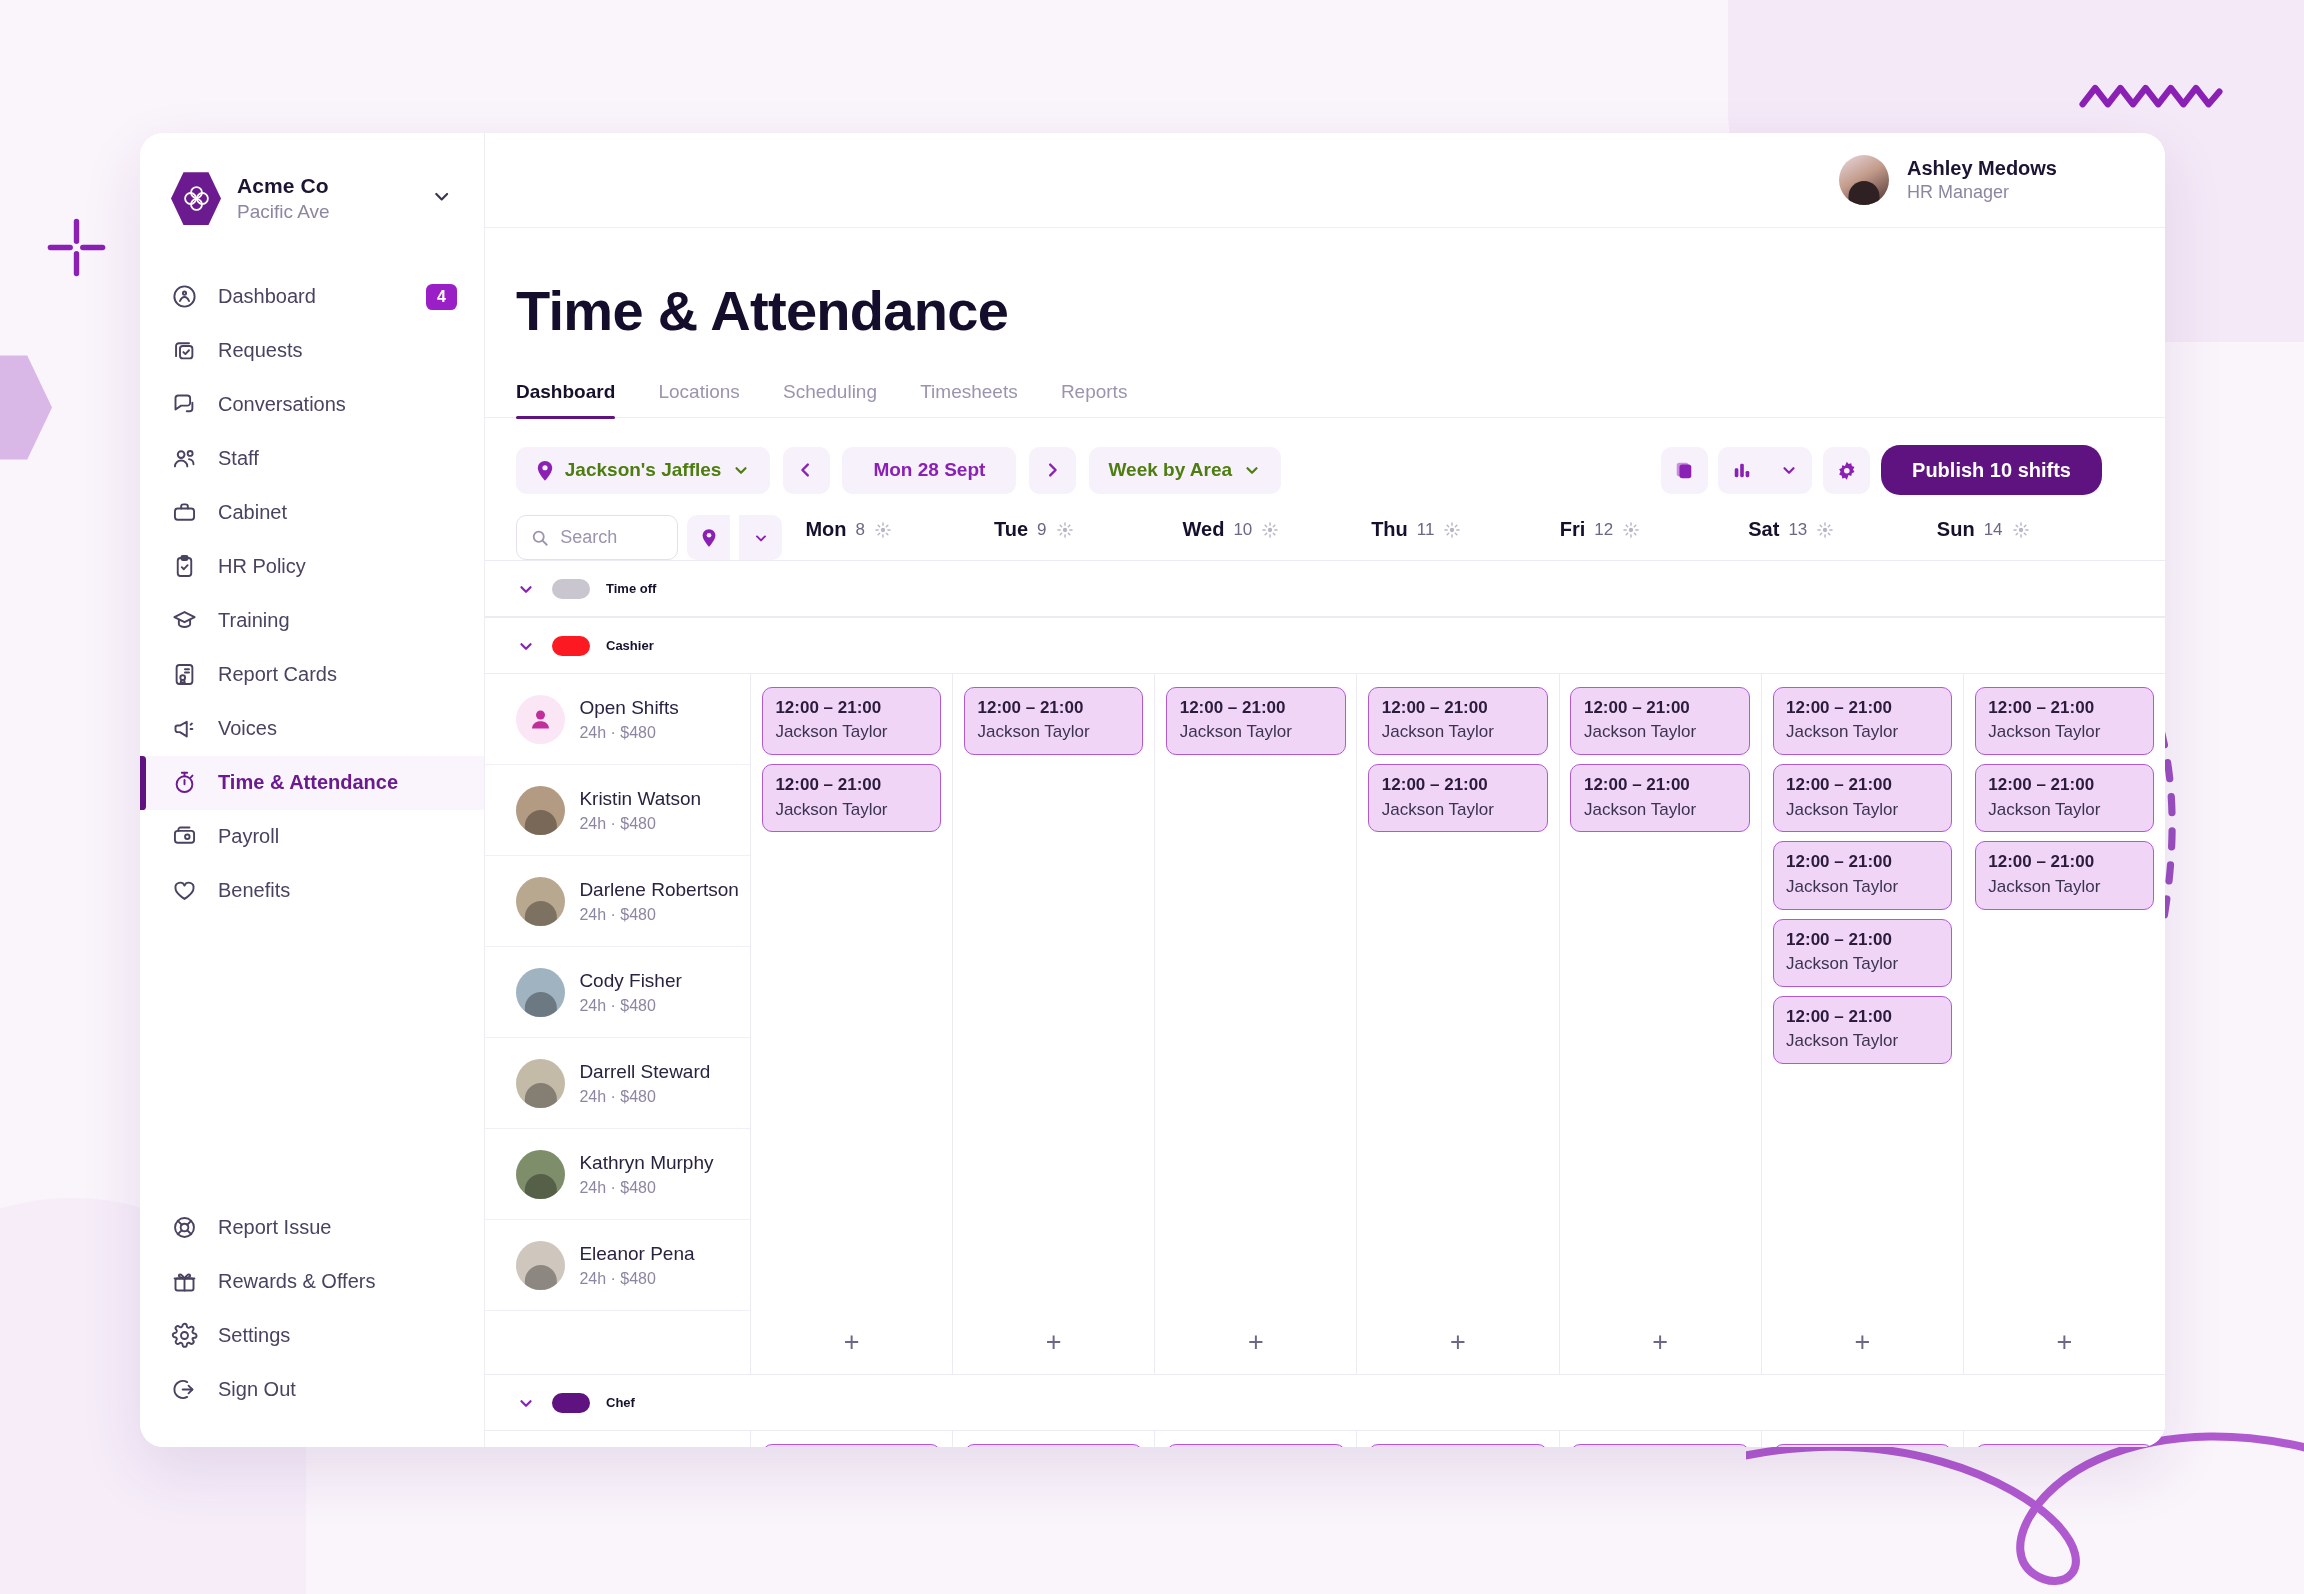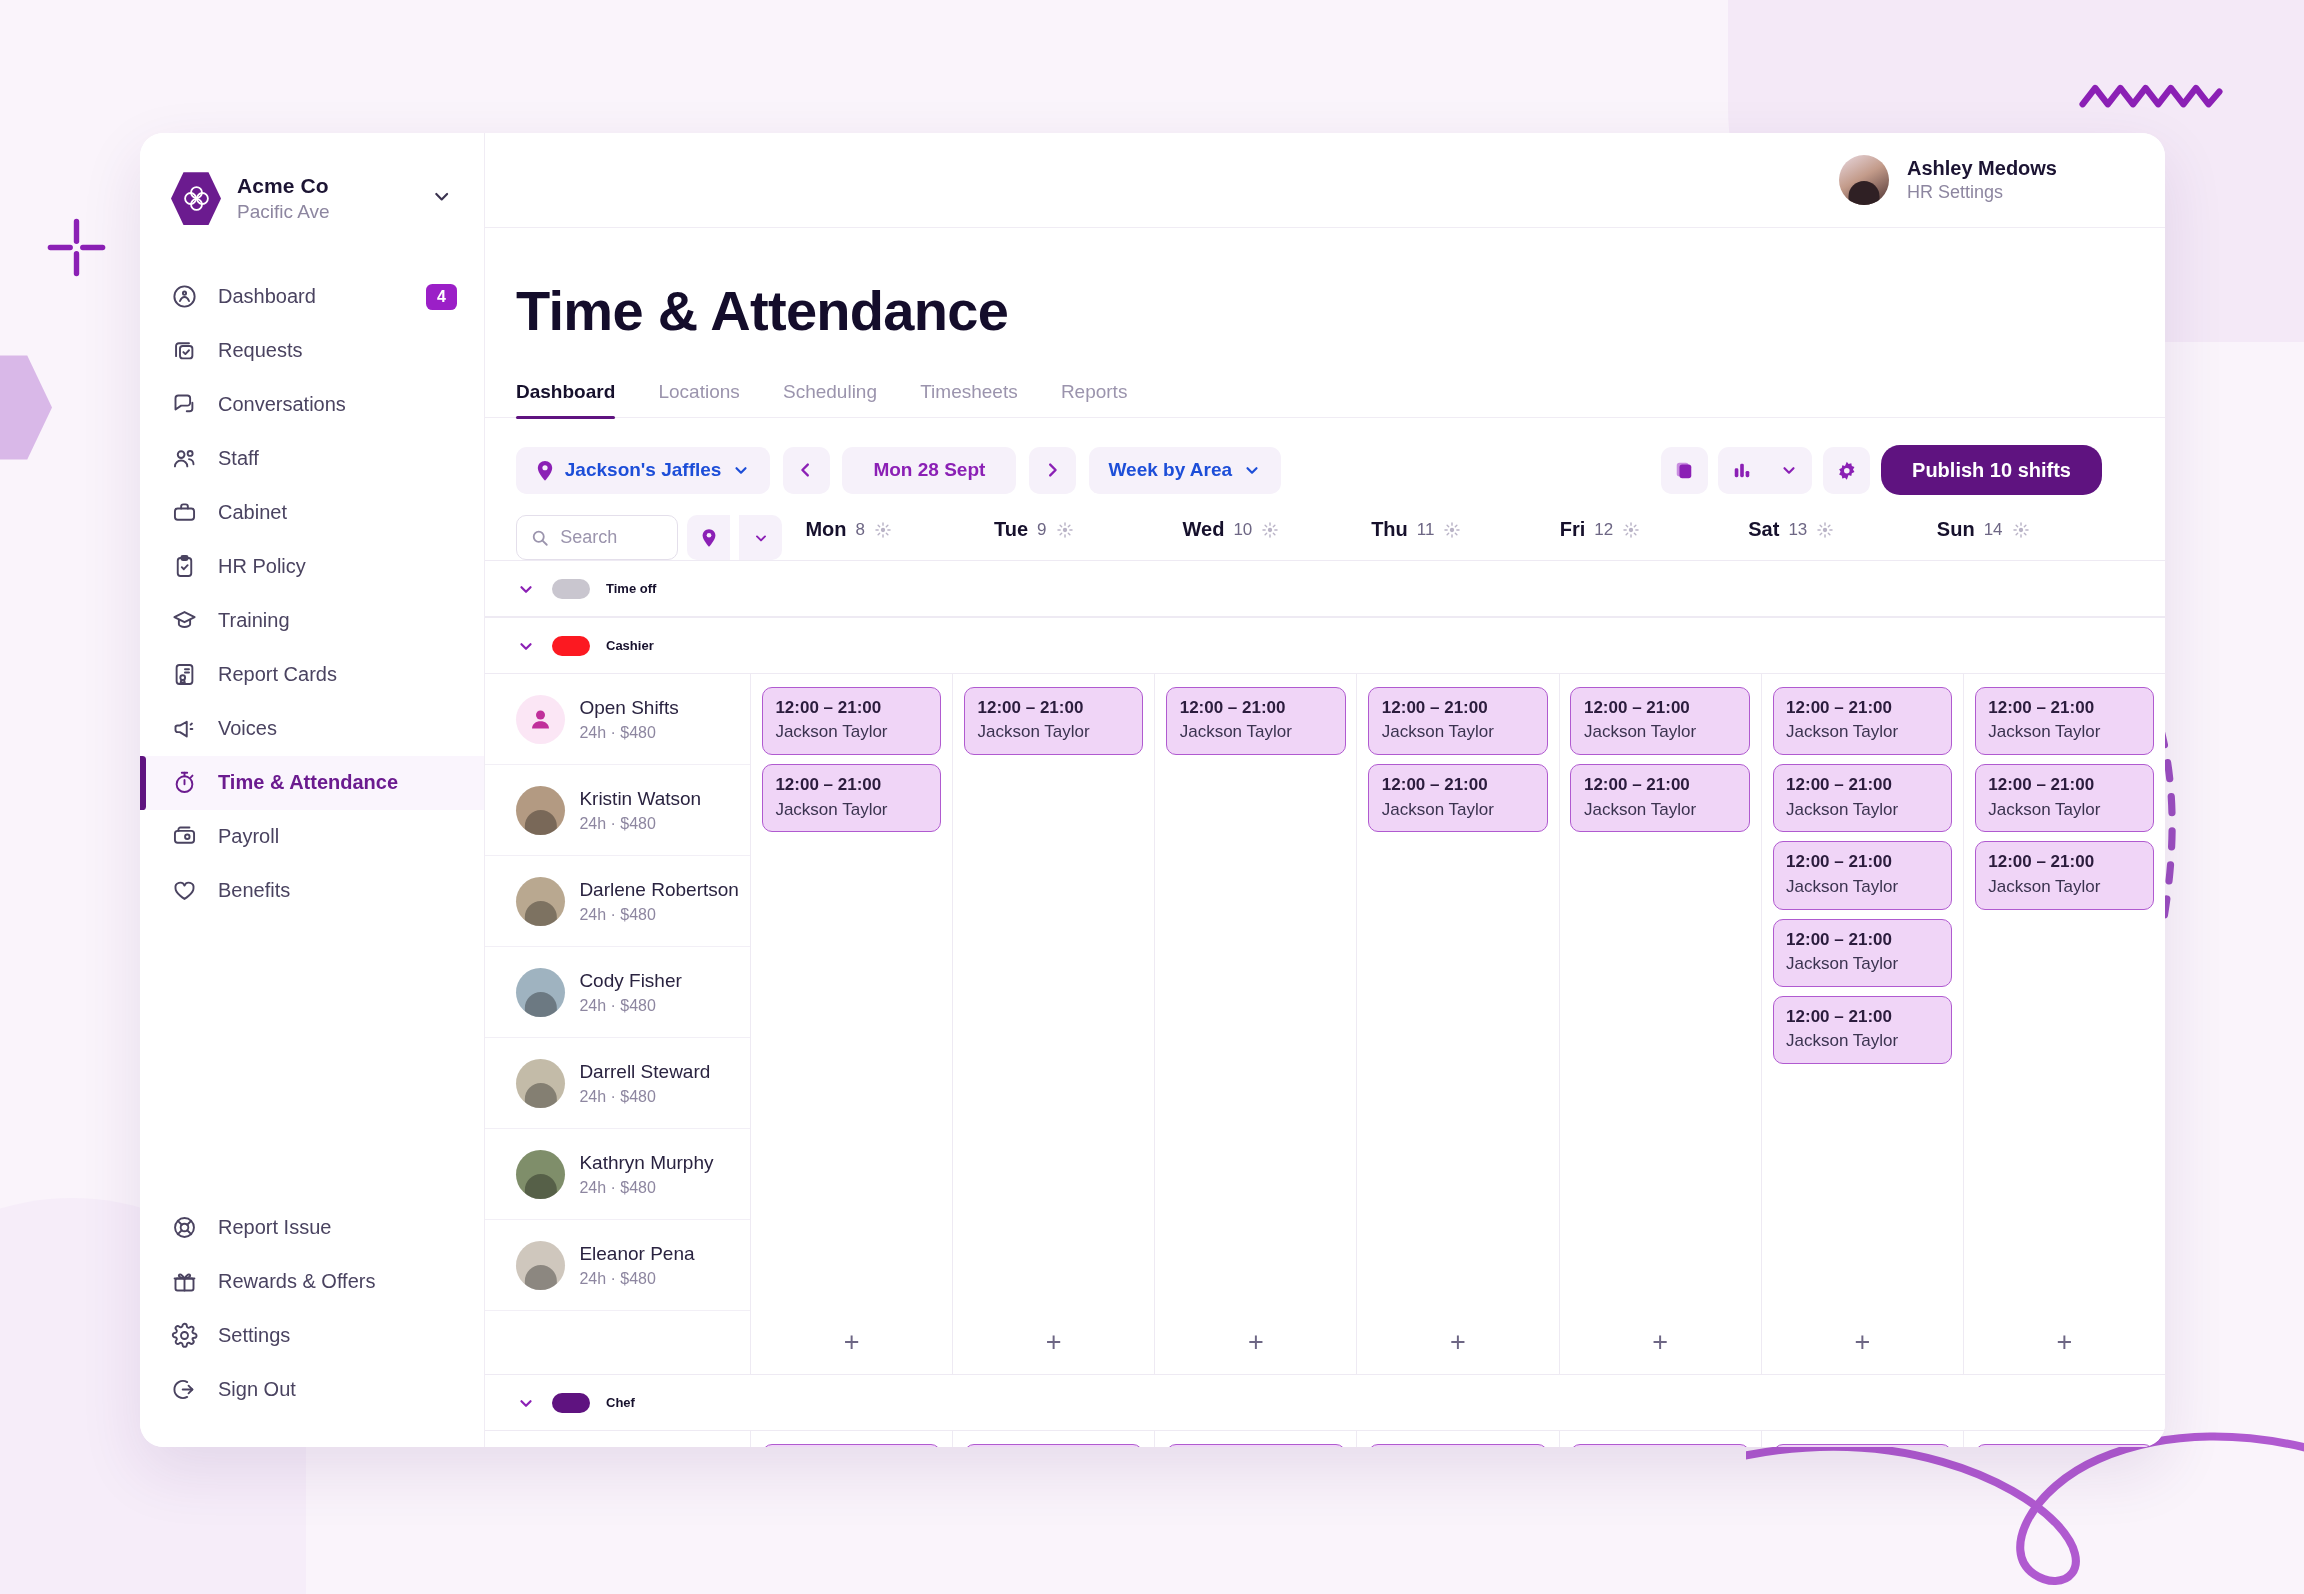--- a/index.html
+++ b/index.html
@@ -140,21 +140,21 @@
   }
 
   
   .toolbar {
     display: flex; align-items: center; padding: 27px 63px 0 31px; gap: 12.6px;
   }
   .pill {
     display: flex; align-items: center; gap: 10.8px;
     background: #f6f1fa; border-radius: 10.8px;
     height: 47px; padding: 0 20px;
-    color: #1d4ed8; font-size: 19px; font-weight: bold; cursor: pointer;
+    color: #4d7c0f; font-size: 19px; font-weight: bold; cursor: pointer;
     white-space: nowrap;
   }
   .nav-arrow {
     width: 47px; height: 47px; border-radius: 10.8px; background: #f6f1fa;
     display: flex; align-items: center; justify-content: center;
     color: #8b20b5; cursor: pointer; flex: 0 0 47px;
   }
   .date-pill {
     background: #f6f1fa; border-radius: 10.8px; height: 47px;
     display: flex; align-items: center; padding: 0 31px;
@@ -495,21 +495,21 @@
         </div>
     </aside>
 
     <section class="main">
 
       <header class="topbar">
         <div class="user">
           <div class="avatar"></div>
           <div>
             <div class="user-name">Ashley Medows</div>
-            <div class="user-role">HR Settings</div>
+            <div class="user-role">HR Manager</div>
           </div>
         </div>
       </header>
 
       <div class="content">
 
         <h1 class="page-title">Time &amp; Attendance</h1>
 
         <div class="tabs" id="tabs">
             <div class="tab active">Dashboard</div>

